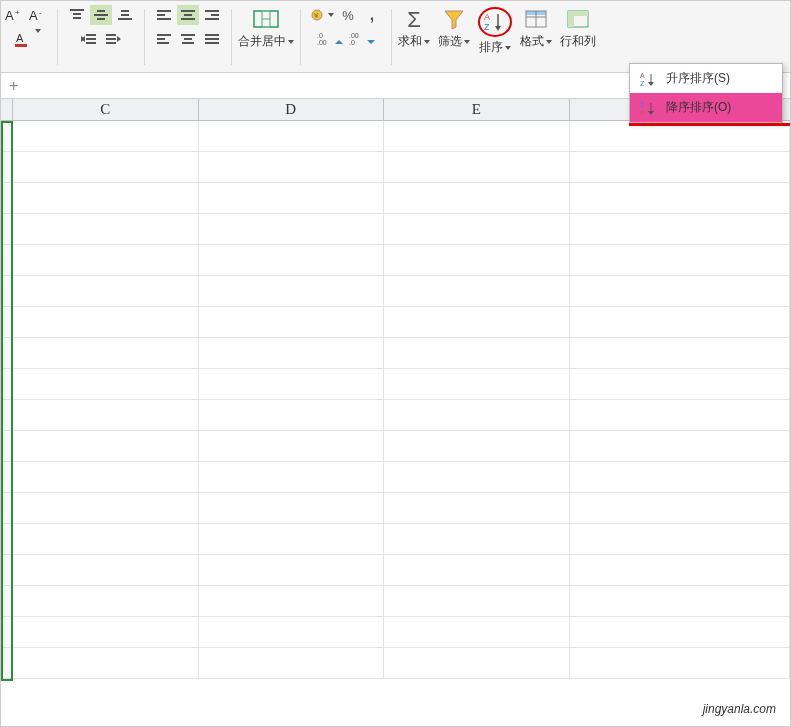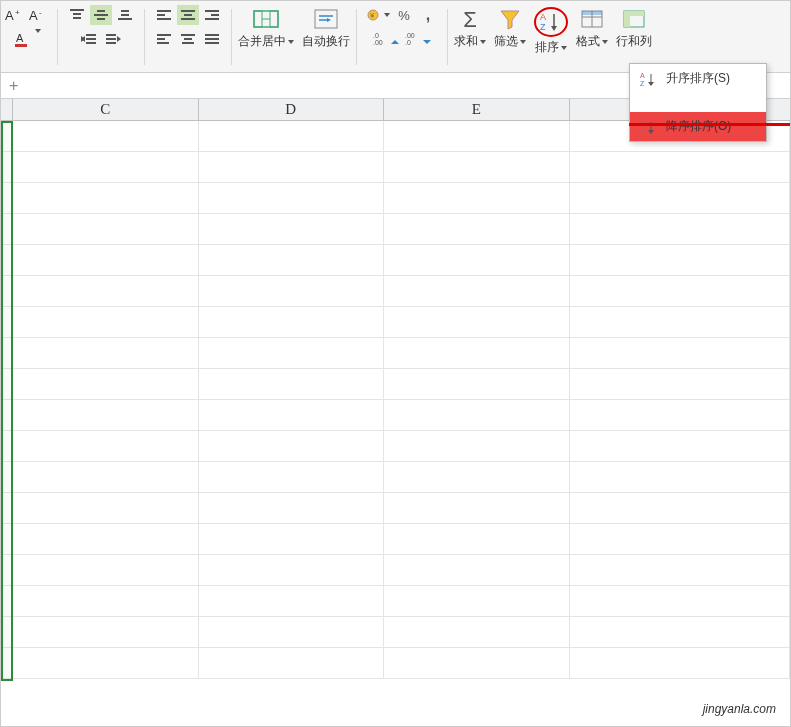--- a/index.html
+++ b/index.html
@@ -66,37 +66,36 @@
     }
     .circled {
       border: 2px solid #d00;
       border-radius: 50% / 50%;
       padding: 2px 4px;
     }
     .sort-menu {
       position: absolute;
       top: 62px;
       left: 628px;
-      width: 138px;
+      width: 154px;
       background: #fff;
       border: 1px solid #b8b8b8;
       box-shadow: 2px 2px 6px rgba(0,0,0,0.2);
       z-index: 20;
     }
     .sort-menu-item {
       display: flex;
       align-items: center;
       gap: 10px;
       padding: 6px 10px;
       font-size: 12px;
       color: #333;
     }
     .sort-menu-item.hl {
-      background: #ef4444;
-      margin-top: 19px;
+      background: #ec4899;
     }
     .red-underline {
       position: absolute;
       left: 628px;
       top: 122px;
       width: 162px;
       height: 3px;
       background: #d00;
       z-index: 30;
     }
@@ -304,28 +303,20 @@
         <rect x="2" y="4" width="8" height="16" fill="none" stroke="#4a7"></rect>
         <rect x="18" y="4" width="8" height="16" fill="none" stroke="#4a7"></rect>
         <line x1="10" y1="12" x2="18" y2="12" stroke="#4a7"></line>
       </svg>
     <span class="rib-label">
         <span>合并居中</span>
         <span class="dd-arrow"></span>
       </span>
   </div>
 
-  <div class="rib-large">
-    <svg width="28" height="24">
-        <rect x="3" y="3" width="22" height="18" fill="none" stroke="#888"></rect>
-        <path d="M7 9 h14 M7 13 h8" stroke="#38c" stroke-width="1.5" fill="none"></path>
-        <polygon points="15,11 19,13 15,15" fill="#38c"></polygon>
-      </svg>
-    <span class="rib-label">自动换行</span>
-  </div>
 
   <div class="ribbon-sep"></div>
 
   <div class="ribbon-group">
     <div class="rib-row">
       <div class="rib-btn" style="width:26px;">
           <svg width="20" height="16">
             <circle cx="7" cy="8" r="5" fill="#f4c430" stroke="#b88"></circle>
             <text x="4" y="11" font-size="8" fill="#774">¥</text>
           </svg>

